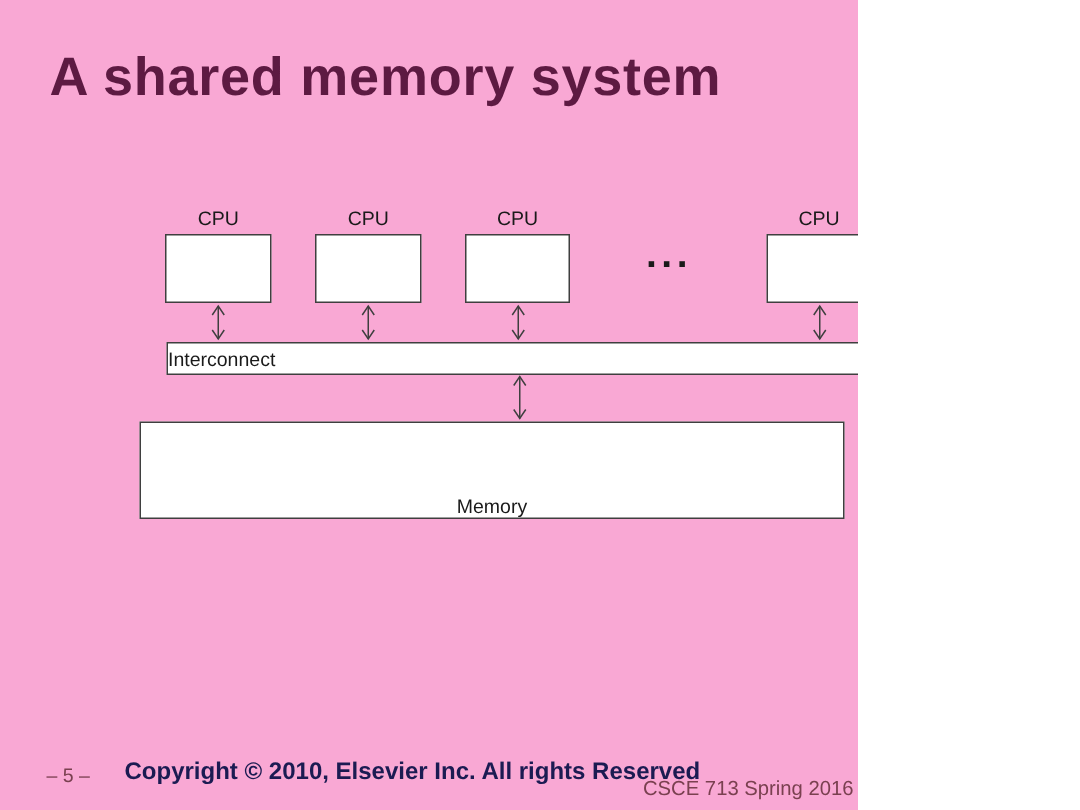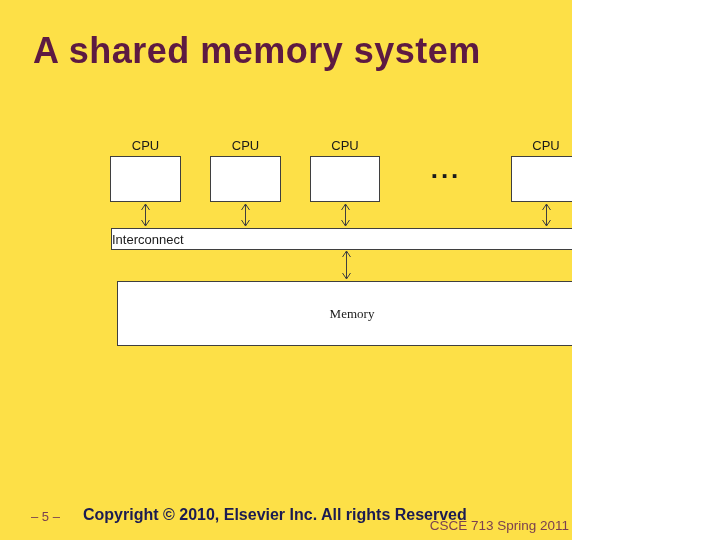--- a/index.html
+++ b/index.html
@@ -1,20 +1,20 @@
 <!DOCTYPE html>
 <html><head>
 <meta charset="utf-8">
 <style>
   html, body { margin: 0; padding: 0; background: #fff; }
   .slide {
     position: relative;
     width: 572px;
     height: 540px;
-    background: #fde047;
+    background: #f9a8d4;
     font-family: "Liberation Sans", sans-serif;
     overflow: hidden;
   }
 
   
   .title {
     position: absolute;
     left: 33px;
     top: 30px;
     margin: 0;
@@ -74,30 +74,29 @@
     width: 470px;
     height: 22px;
     display: flex;
     align-items: center;
     justify-content: flex-start;
     font-size: 13px;
     color: #1A1A1A;
   }
 
   .memory {
-    left: 117px;
+    left: 93px;
     top: 281px;
     width: 470px;
     height: 65px;
     display: flex;
-    align-items: center;
+    align-items: flex-end;
     justify-content: center;
     font-size: 13px;
     color: #1A1A1A;
-    font-family: Liberation Serif, serif;
   }
 
   .arrows {
     position: absolute;
     left: 0; top: 0;
     width: 720px; height: 540px;
     pointer-events: none;
   }
   .arrows line, .arrows path {
     stroke: #3F3F3F;
@@ -186,15 +185,15 @@
     </div>
 
     <div class="memory">
       <span>Memory</span>
     </div>
 
   </div>
 
   <span class="page-num">– 5 –</span>
   <span class="copyright">Copyright © 2010, Elsevier Inc. All rights Reserved</span>
-  <span class="course">CSCE 713 Spring 2011</span>
+  <span class="course">CSCE 713 Spring 2016</span>
 
 </div>
 
 </body></html>

